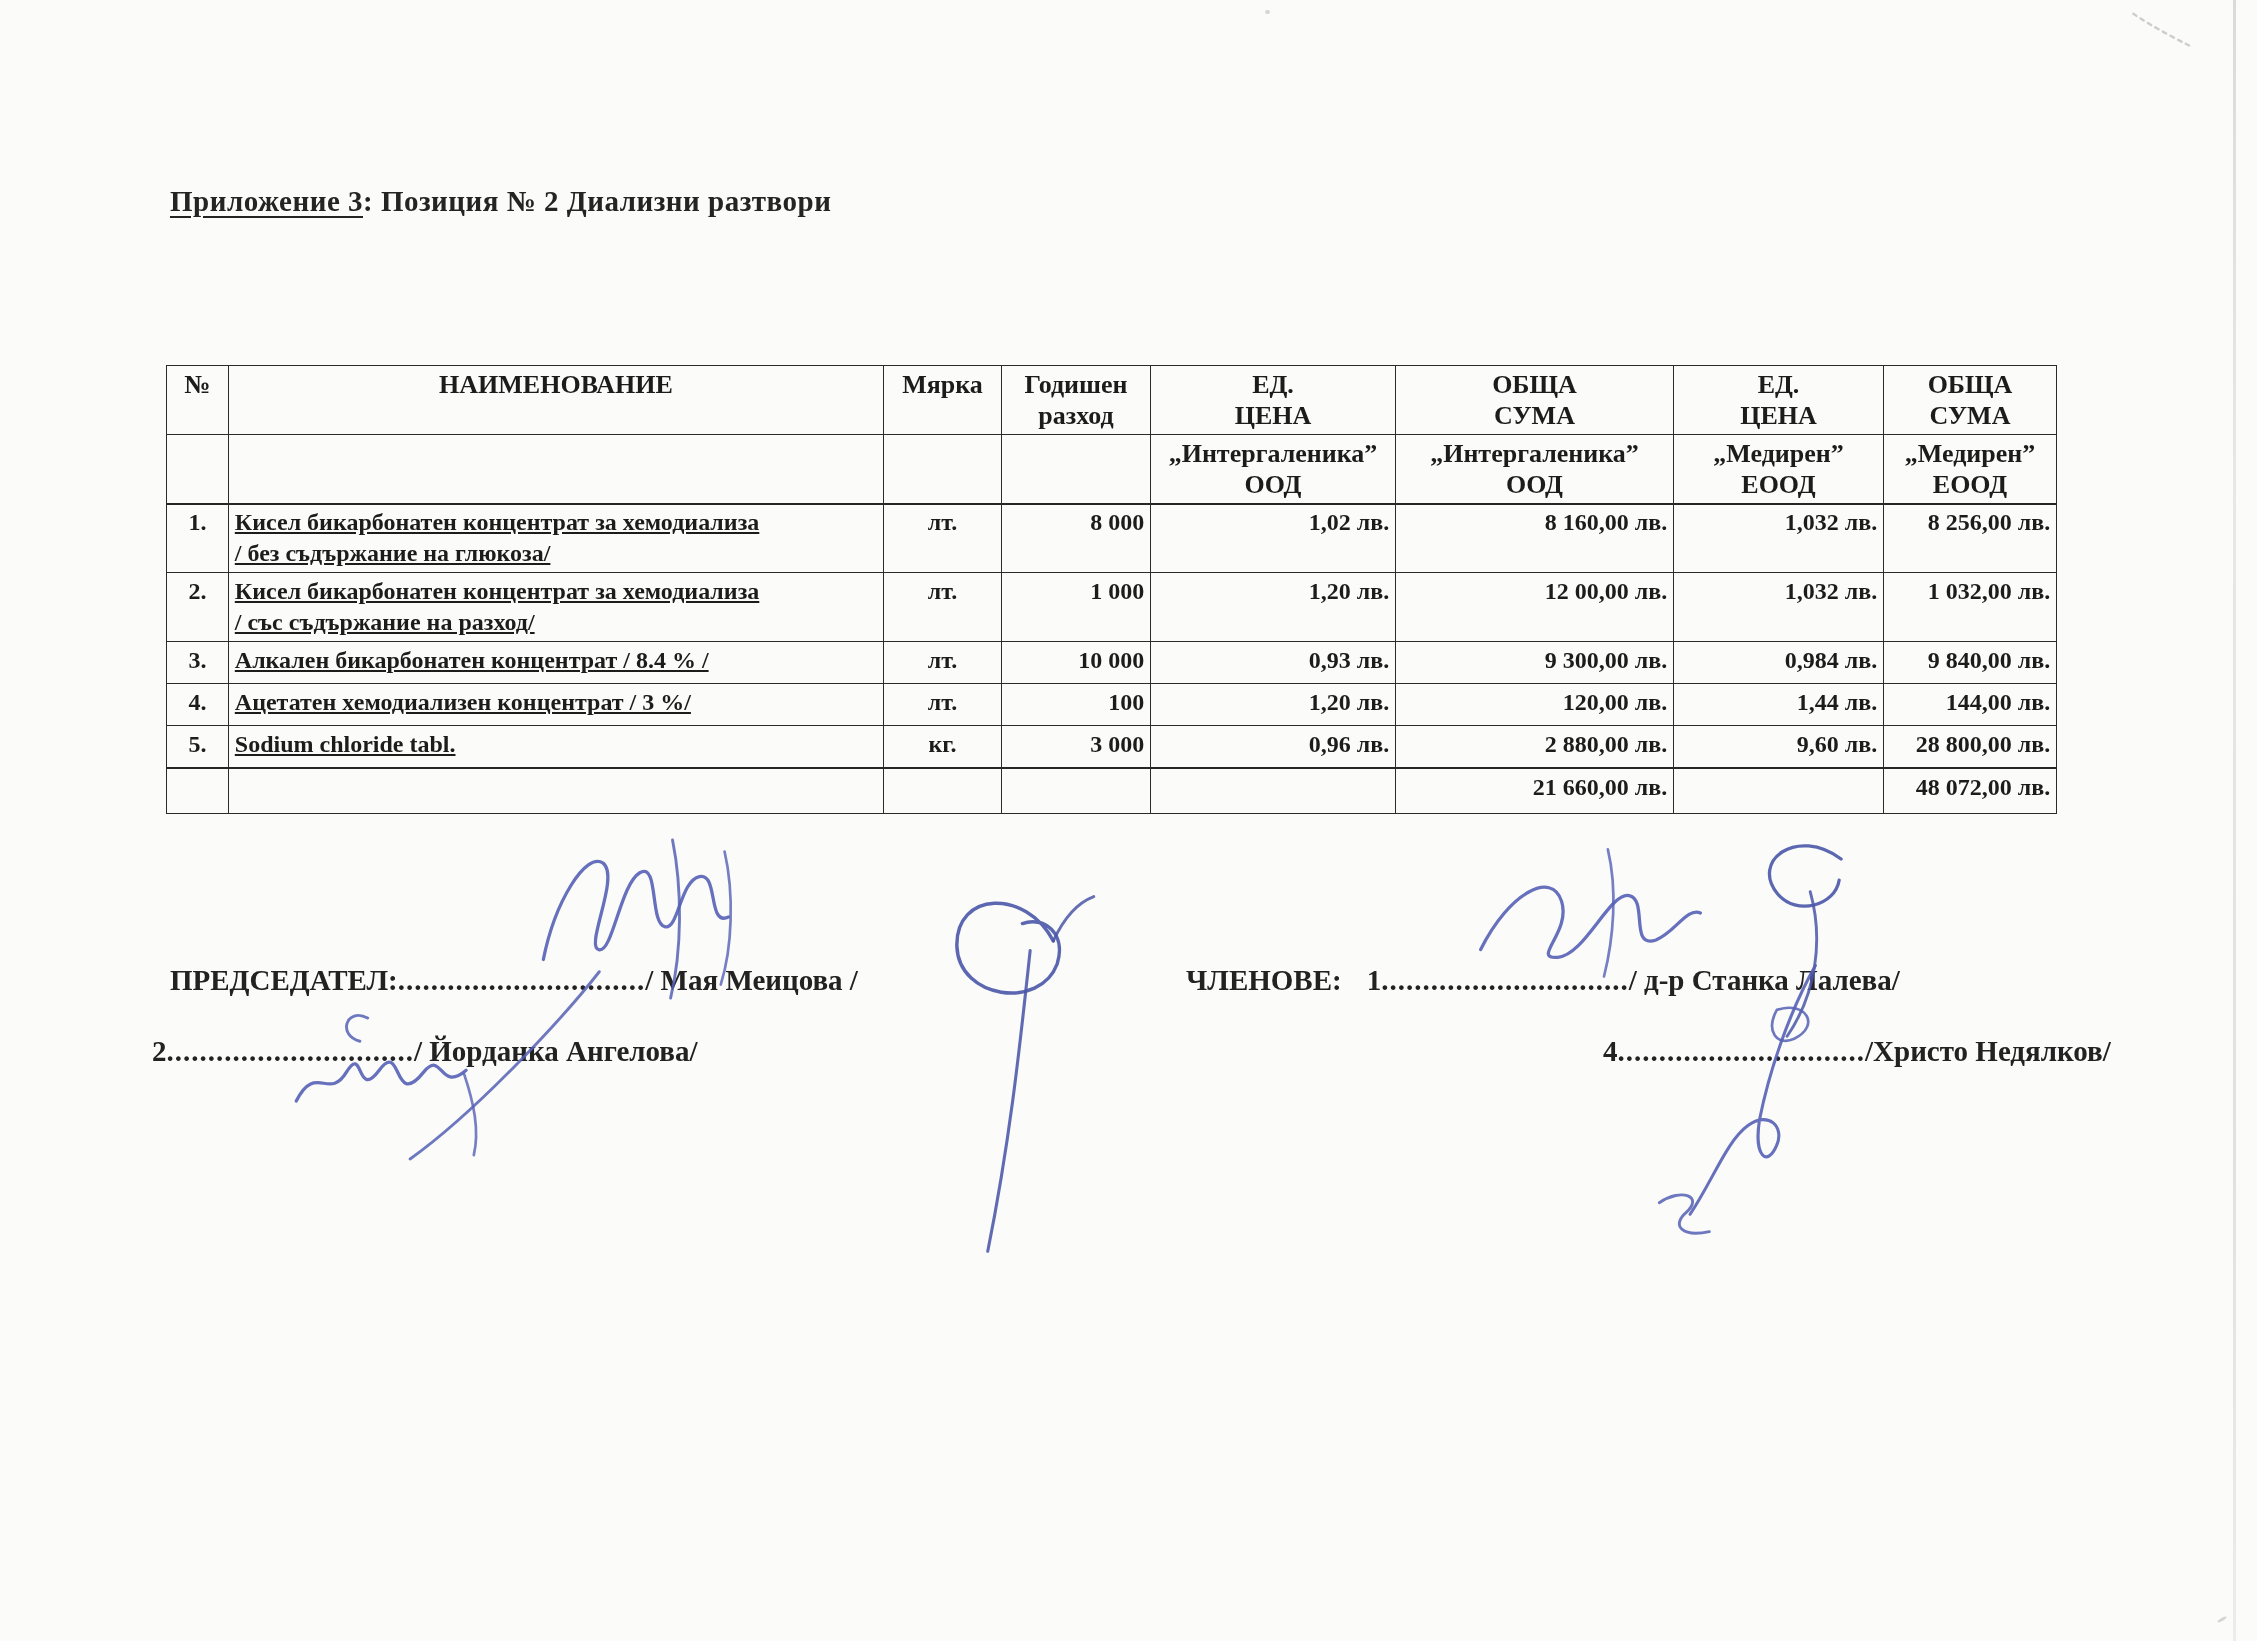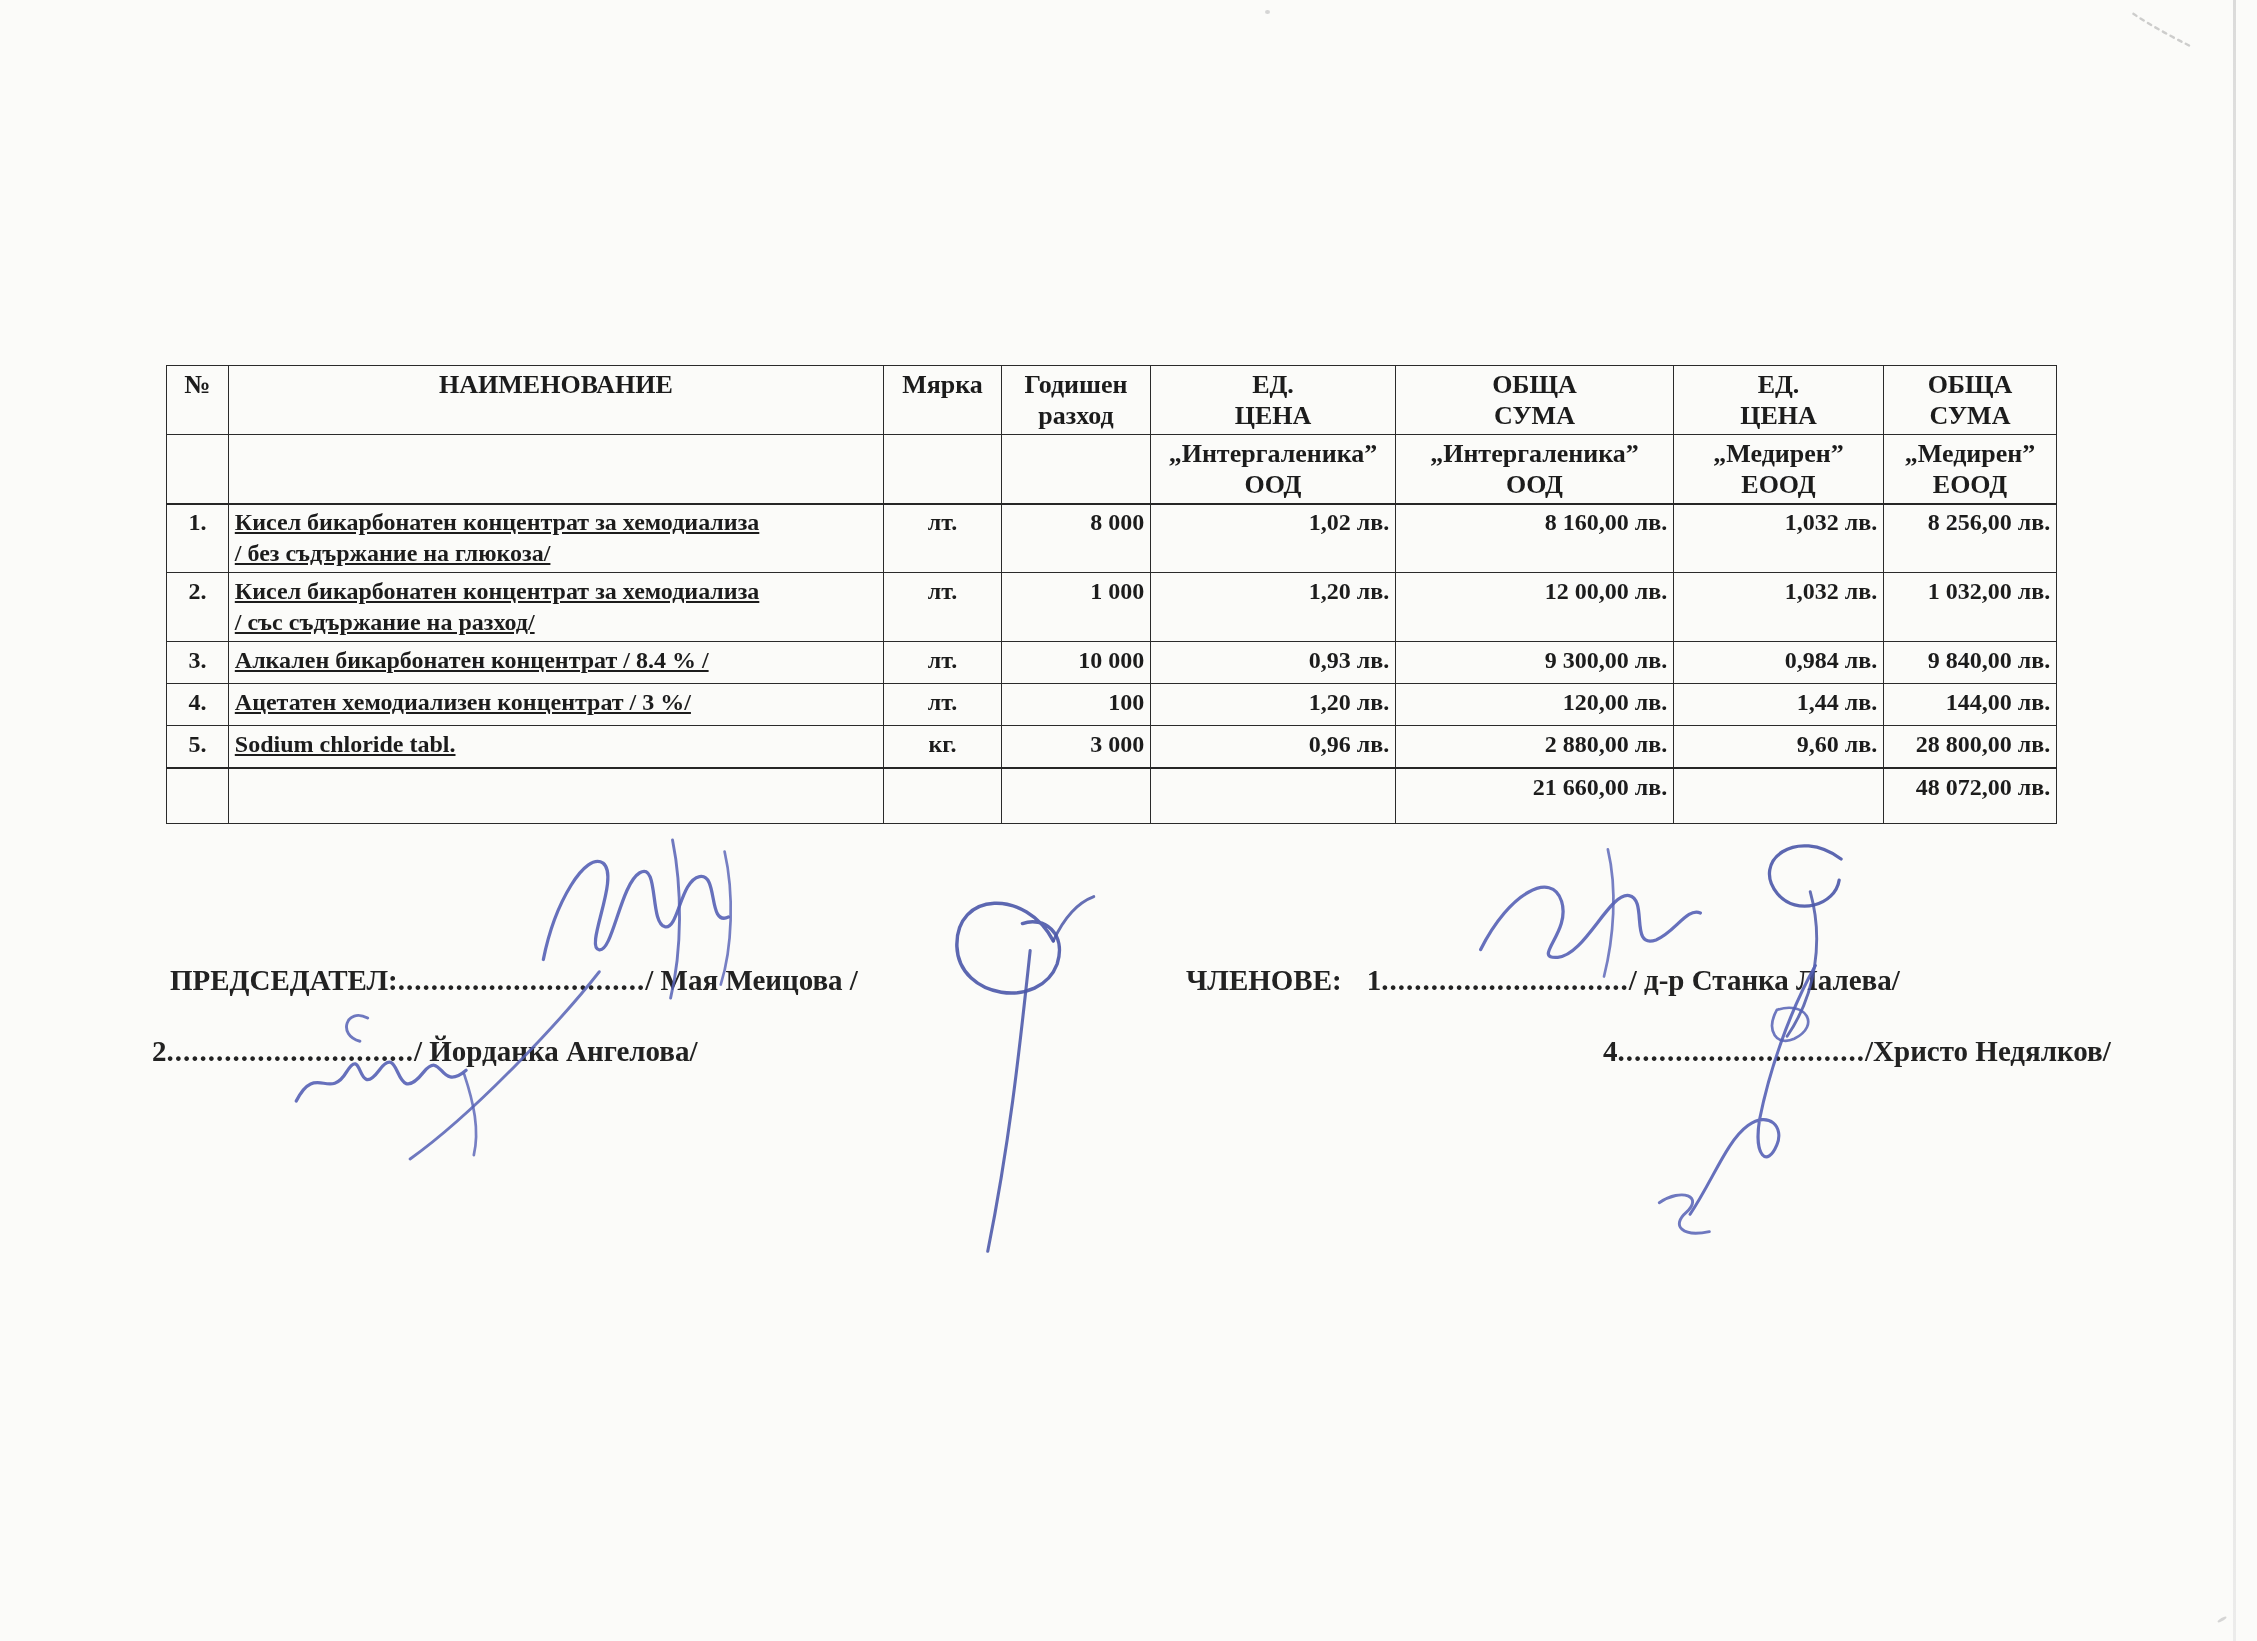--- a/index.html
+++ b/index.html
@@ -33,21 +33,21 @@
     padding: 2.9px 5.8px;
     line-height: 31px;
     overflow: hidden;
   }
   .doc-table th { font-size: 26px; text-align: center; font-weight: bold; }
   .doc-table td { font-size: 24px; }
   tr.hdr1 { height: 66px; }
   tr.hdr2 { height: 67px; padding-left: 10px; }
   tr.r-tall { height: 65px; }
   tr.r-short { height: 42px; }
-  tr.r-total { height: 56px; }
+  tr.r-total { height: 46px; }
   tr.thick-top th, tr.thick-top td { border-top: 2.9px solid #262626; }
   .c-num   { text-align: center; }
   .c-name  { text-align: left; padding-left: 8.7px; text-decoration: underline; }
   .c-unit  { text-align: center; }
   .c-qty   { text-align: right; padding-right: 5.8px; }
   .c-money { text-align: right; padding-right: 6.8px; white-space: nowrap; }
   .hline { display: block; line-height: 31px; }
 
   
   .sigline { position: absolute; font-size: 29px; font-weight: bold; color: #222; white-space: nowrap; font-family: Liberation Serif, serif; }
@@ -63,20 +63,23 @@
     background: linear-gradient(180deg, #c9c9c9 0%, #dddddd 30%, #d2d2d2 70%, #e4e4e4 100%);
     opacity: 0.65;
   }
   .speck { position: absolute; background: #bdbdbd; border-radius: 50%; opacity: .6; }
 </style>
 </head>
 <body>
 
 <div class="page">
 
+  <div class="title">
+    <span class="u">Приложение  3</span><span>: Позиция  № 2  Диализни разтвори</span>
+  </div>
 
   <table class="doc-table">
     <colgroup>
       <col style="width:62px">
         <col style="width:655px">
         <col style="width:118px">
         <col style="width:149px">
       <col style="width:245px">
         <col style="width:278px">
         <col style="width:210px">

